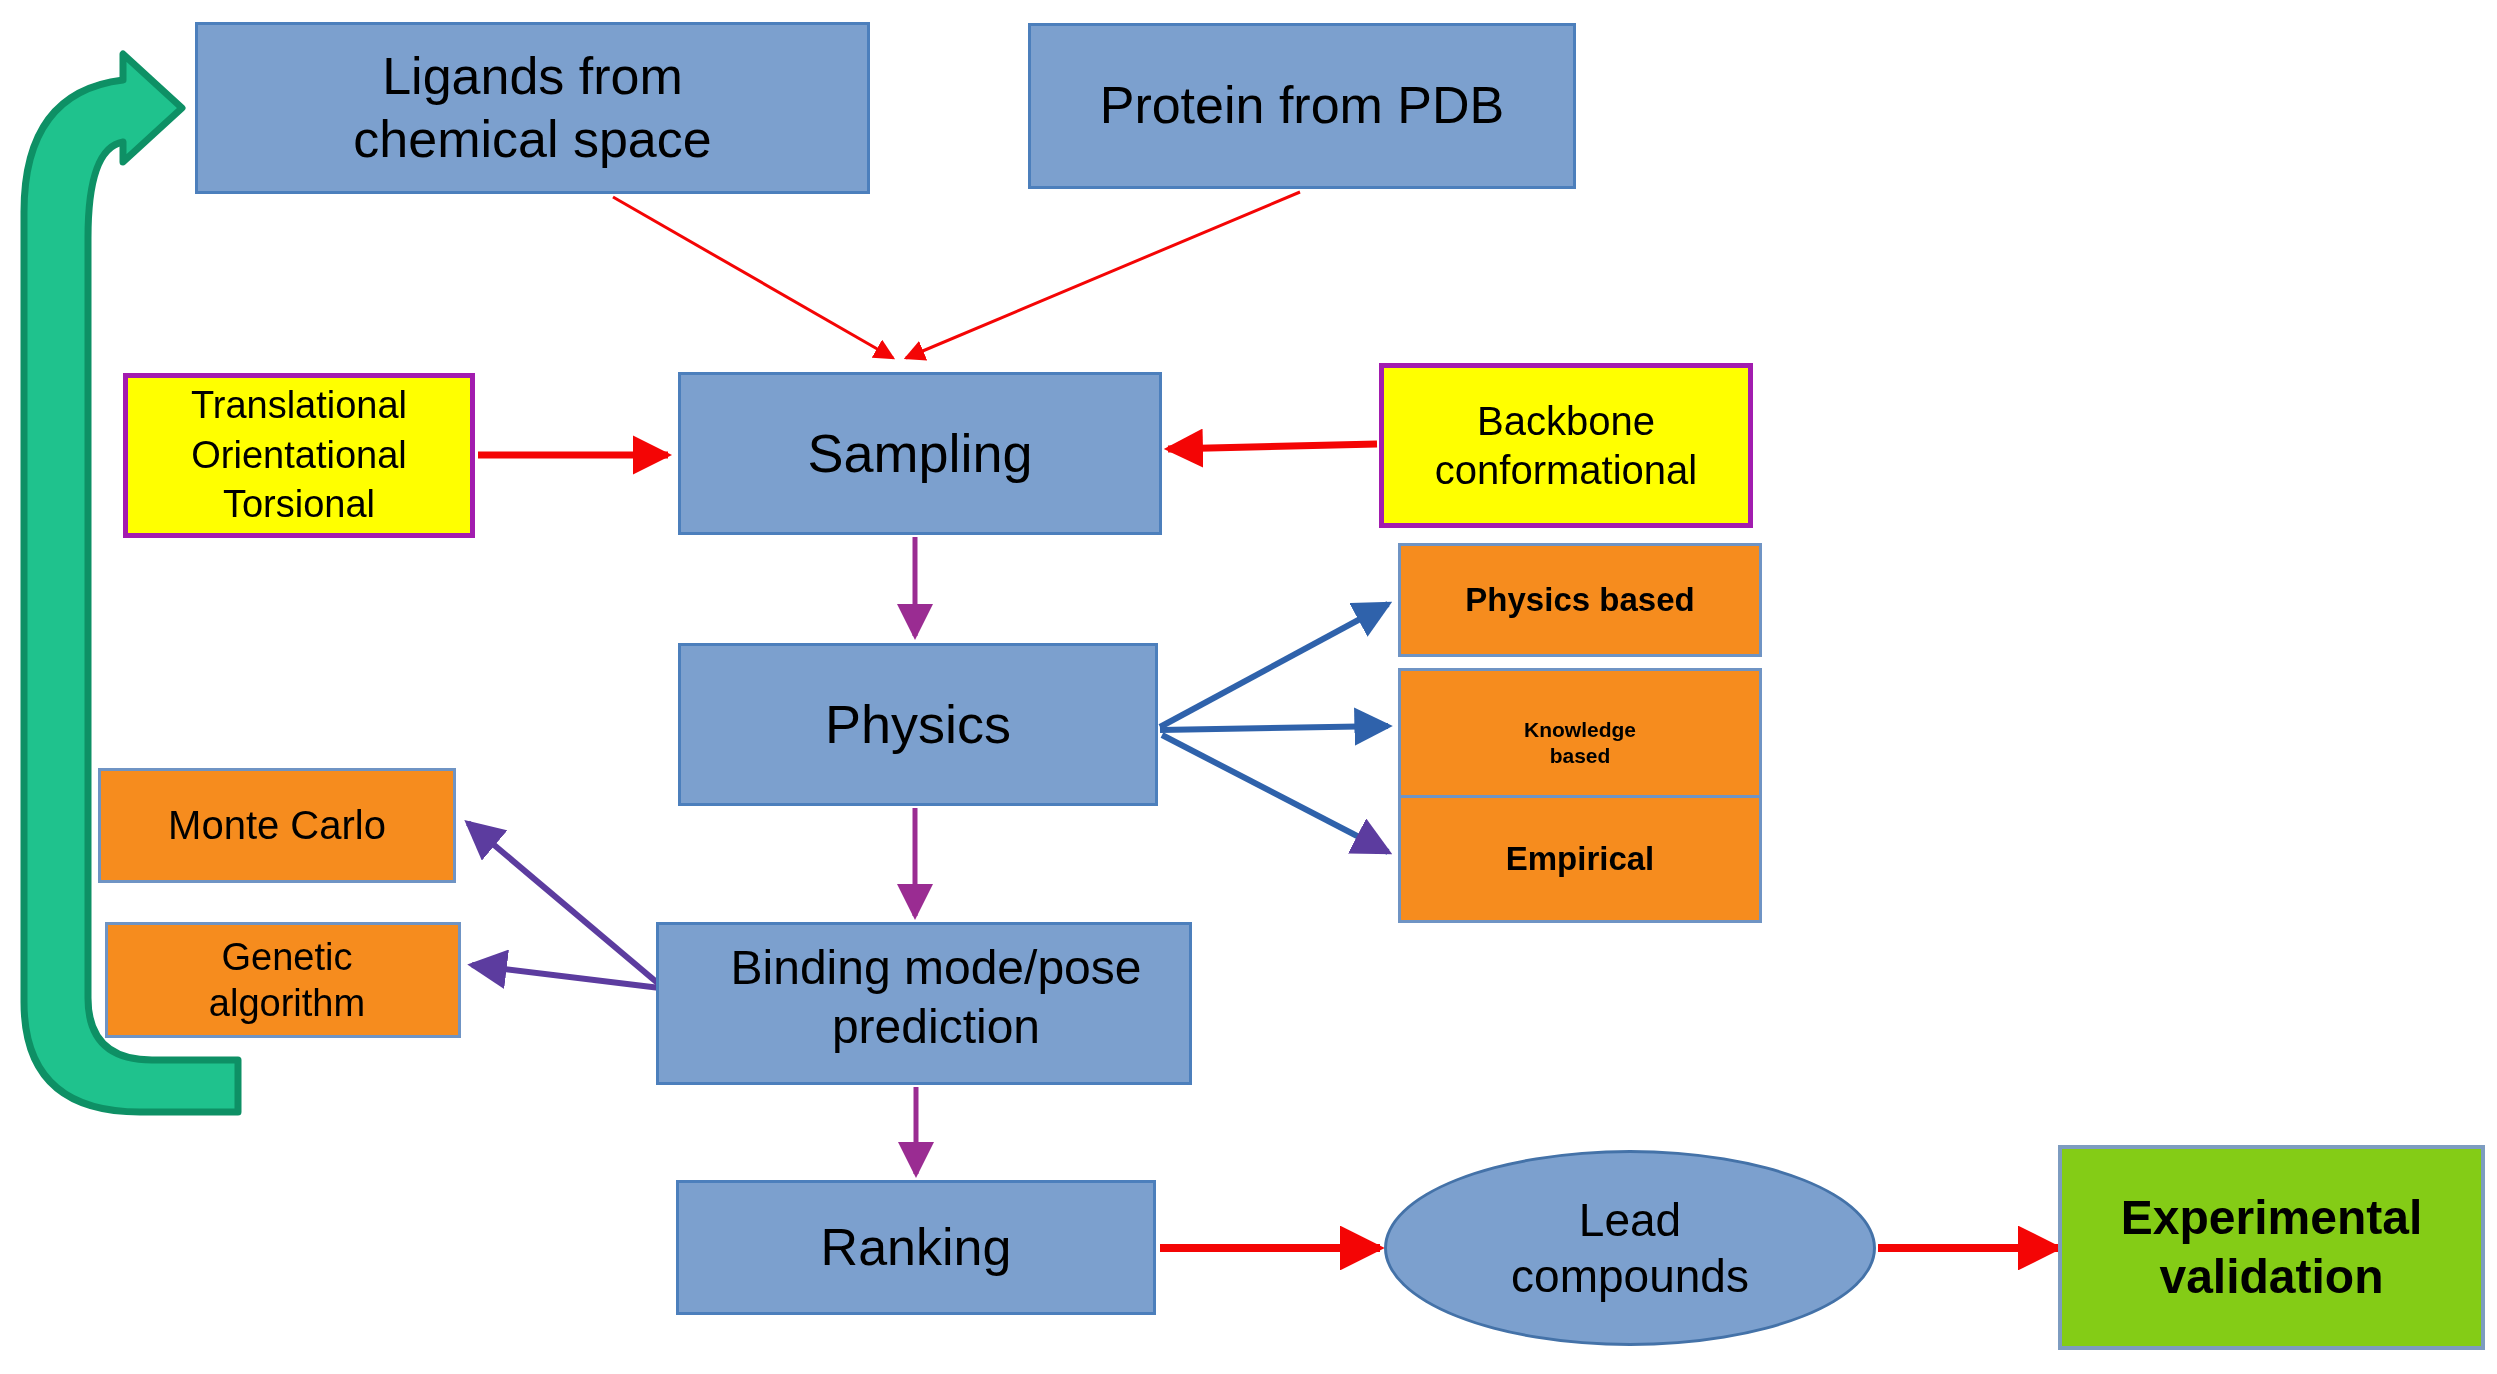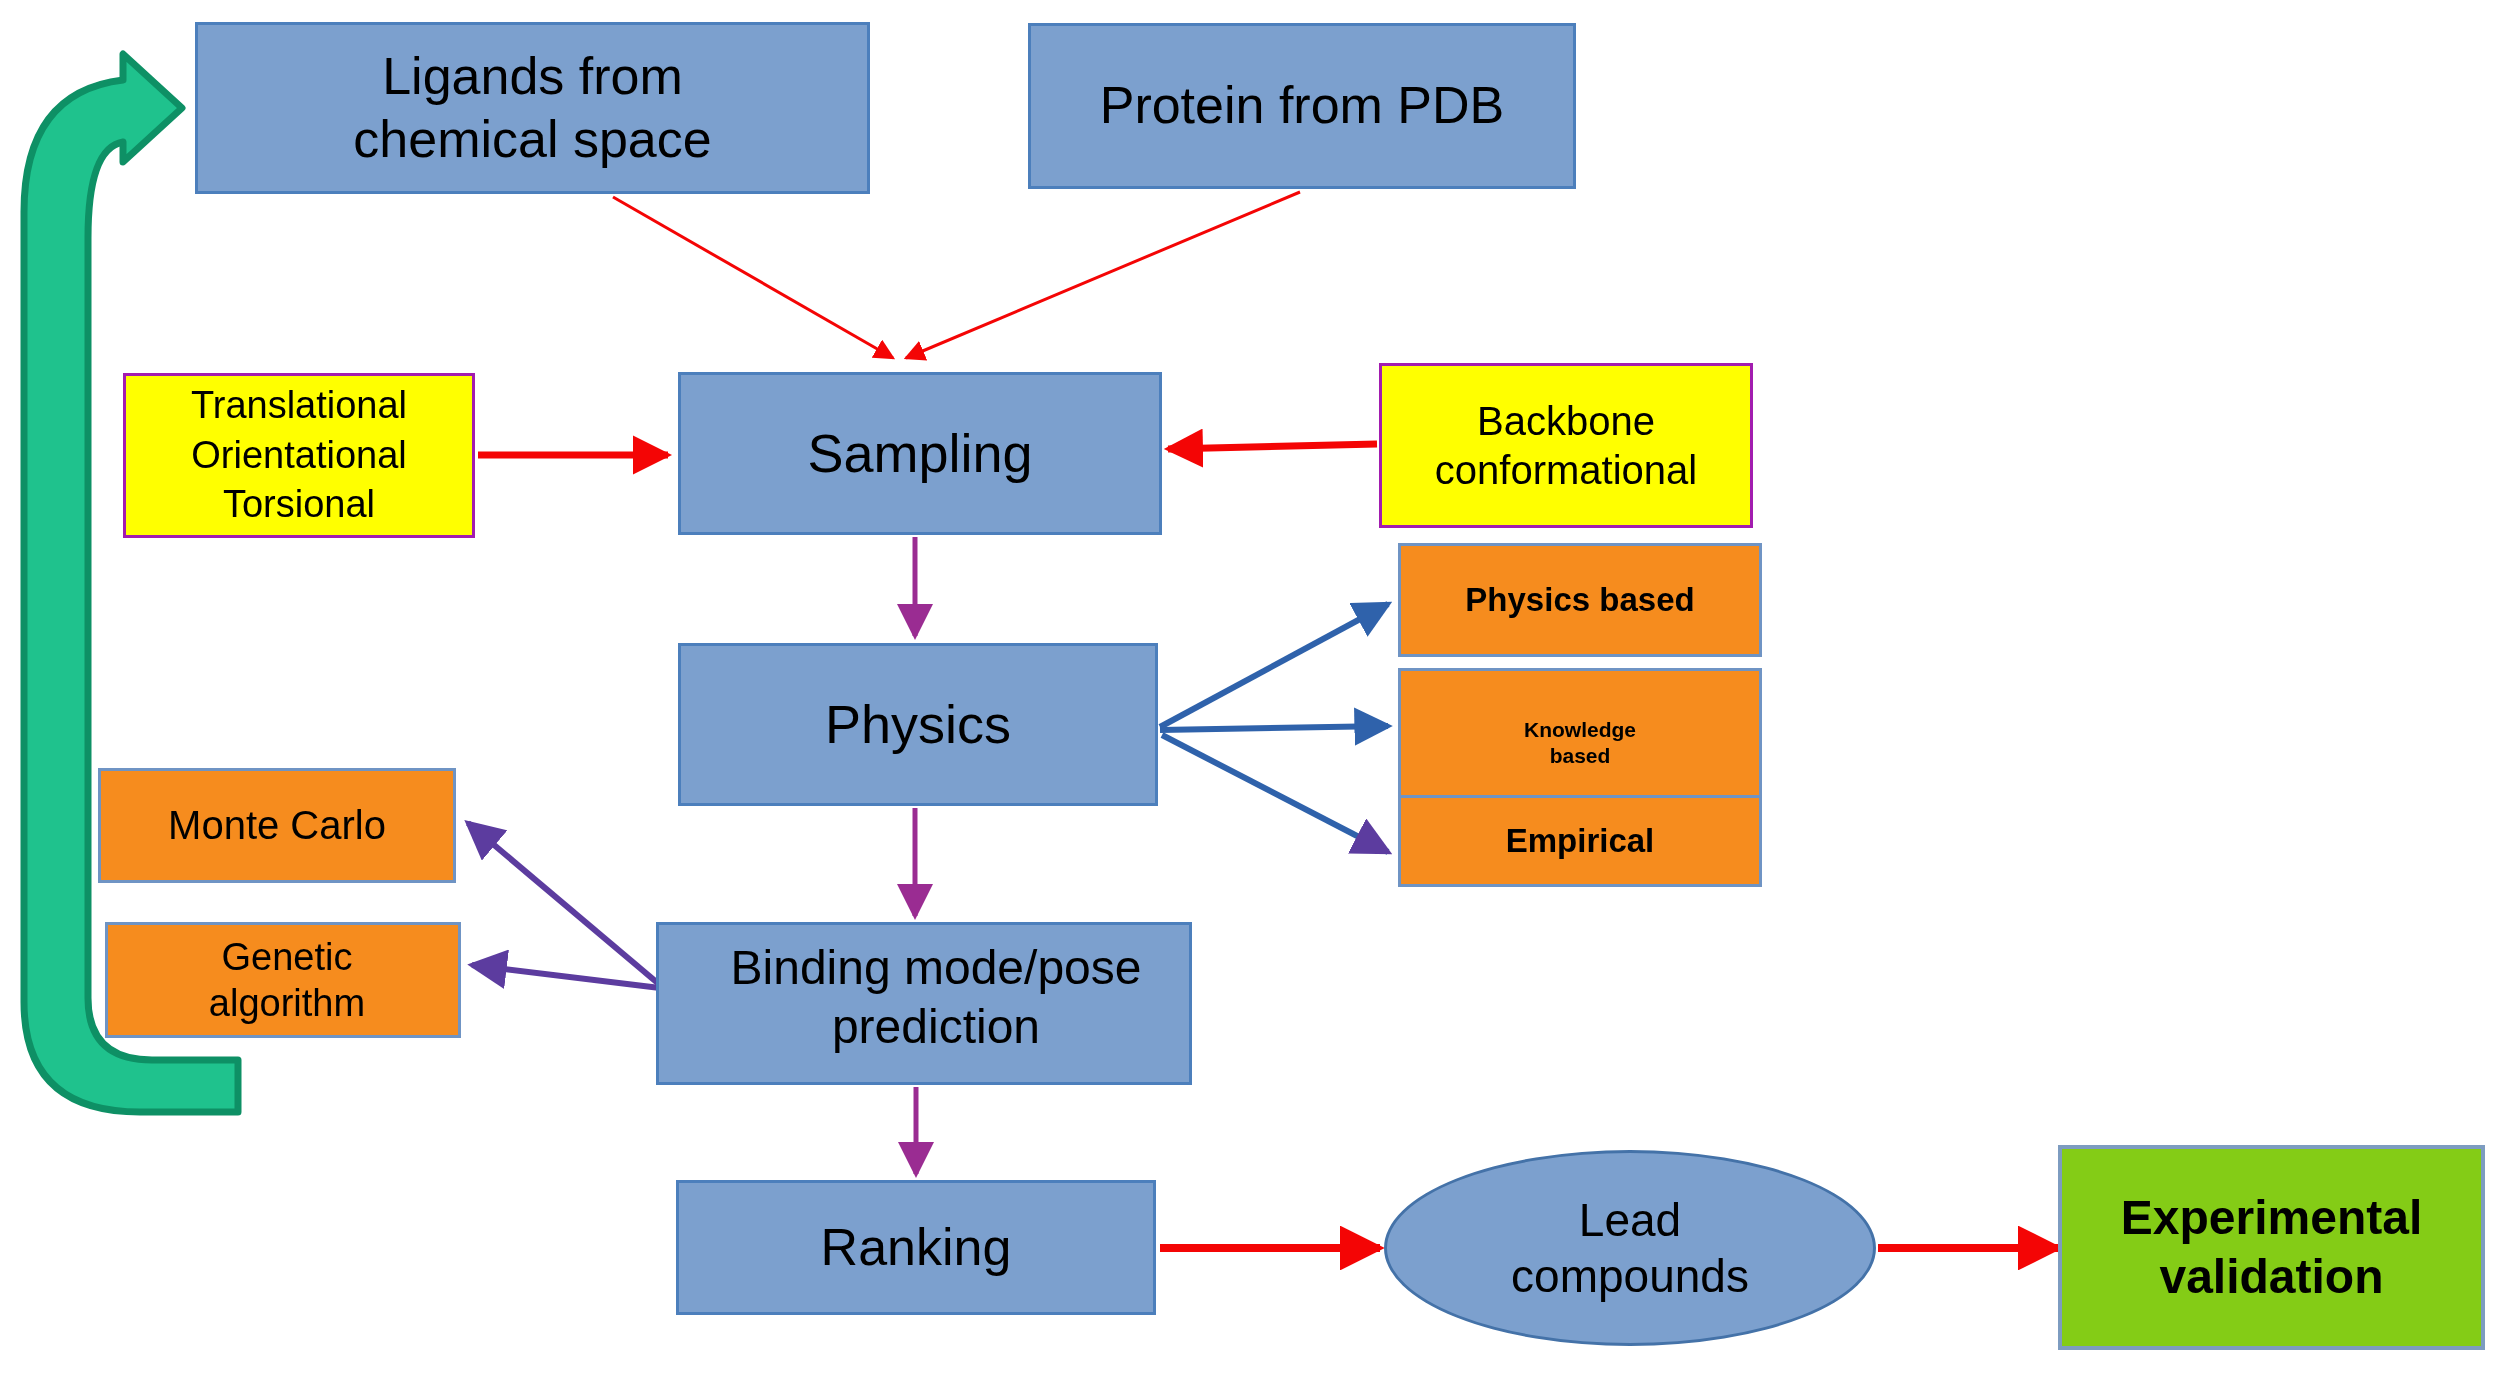--- a/index.html
+++ b/index.html
@@ -17,21 +17,21 @@
   .node{
     position:absolute;
     display:flex;align-items:center;justify-content:center;
     text-align:center;
     white-space:pre-line;
     color:#000000;
     box-sizing:border-box;
     line-height:1.22;
   }
   .blue-rect{background:#7CA0CE;border:3px solid #4C7FBC;}
-  .yellow-rect{background:#FFFF00;border:3px solid #a21caf;}
+  .yellow-rect{background:#FFFF00;border:5px solid #a21caf;}
   .orange-rect{background:#F68C1E;border:3px solid #6F94C4;}
   .green-rect{background:#84cc16;border:4px solid #7D9CC0;font-weight:bold;}
   .blue-ellipse{background:#7CA0CE;border:3px solid #4472A8;border-radius:50%;}
   .bold{font-weight:bold;}
 </style>
 </head>
 <body>
 
 <div class="canvas">
 
@@ -91,21 +91,21 @@
   <div class="node blue-rect" style="left:678px;top:372px;width:484px;height:163px;font-size:54px;">Sampling</div>
 
   <div class="node yellow-rect" style="left:1379px;top:363px;width:374px;height:165px;font-size:40px;">Backbone
 conformational</div>
 
   <div class="node orange-rect bold" style="left:1398px;top:543px;width:364px;height:114px;font-size:33px;">Physics based</div>
 
   <div class="node orange-rect bold" style="left:1398px;top:668px;width:364px;height:149px;font-size:21px;">Knowledge
 based</div>
 
-  <div class="node orange-rect bold" style="left:1398px;top:795px;width:364px;height:92px;font-size:33px;">Empirical</div>
+  <div class="node orange-rect bold" style="left:1398px;top:795px;width:364px;height:128px;font-size:33px;">Empirical</div>
 
   <div class="node blue-rect" style="left:678px;top:643px;width:480px;height:163px;font-size:54px;">Physics</div>
 
   <div class="node orange-rect" style="left:98px;top:768px;width:358px;height:115px;font-size:40px;">Monte Carlo</div>
 
   <div class="node orange-rect" style="left:105px;top:922px;width:356px;height:116px;font-size:38px;padding-left:8px;">Genetic
 algorithm</div>
 
   <div class="node blue-rect" style="left:656px;top:922px;width:536px;height:163px;font-size:48px;align-items:flex-start;padding-top:14px;padding-left:24px;">Binding mode/pose
 prediction</div>

